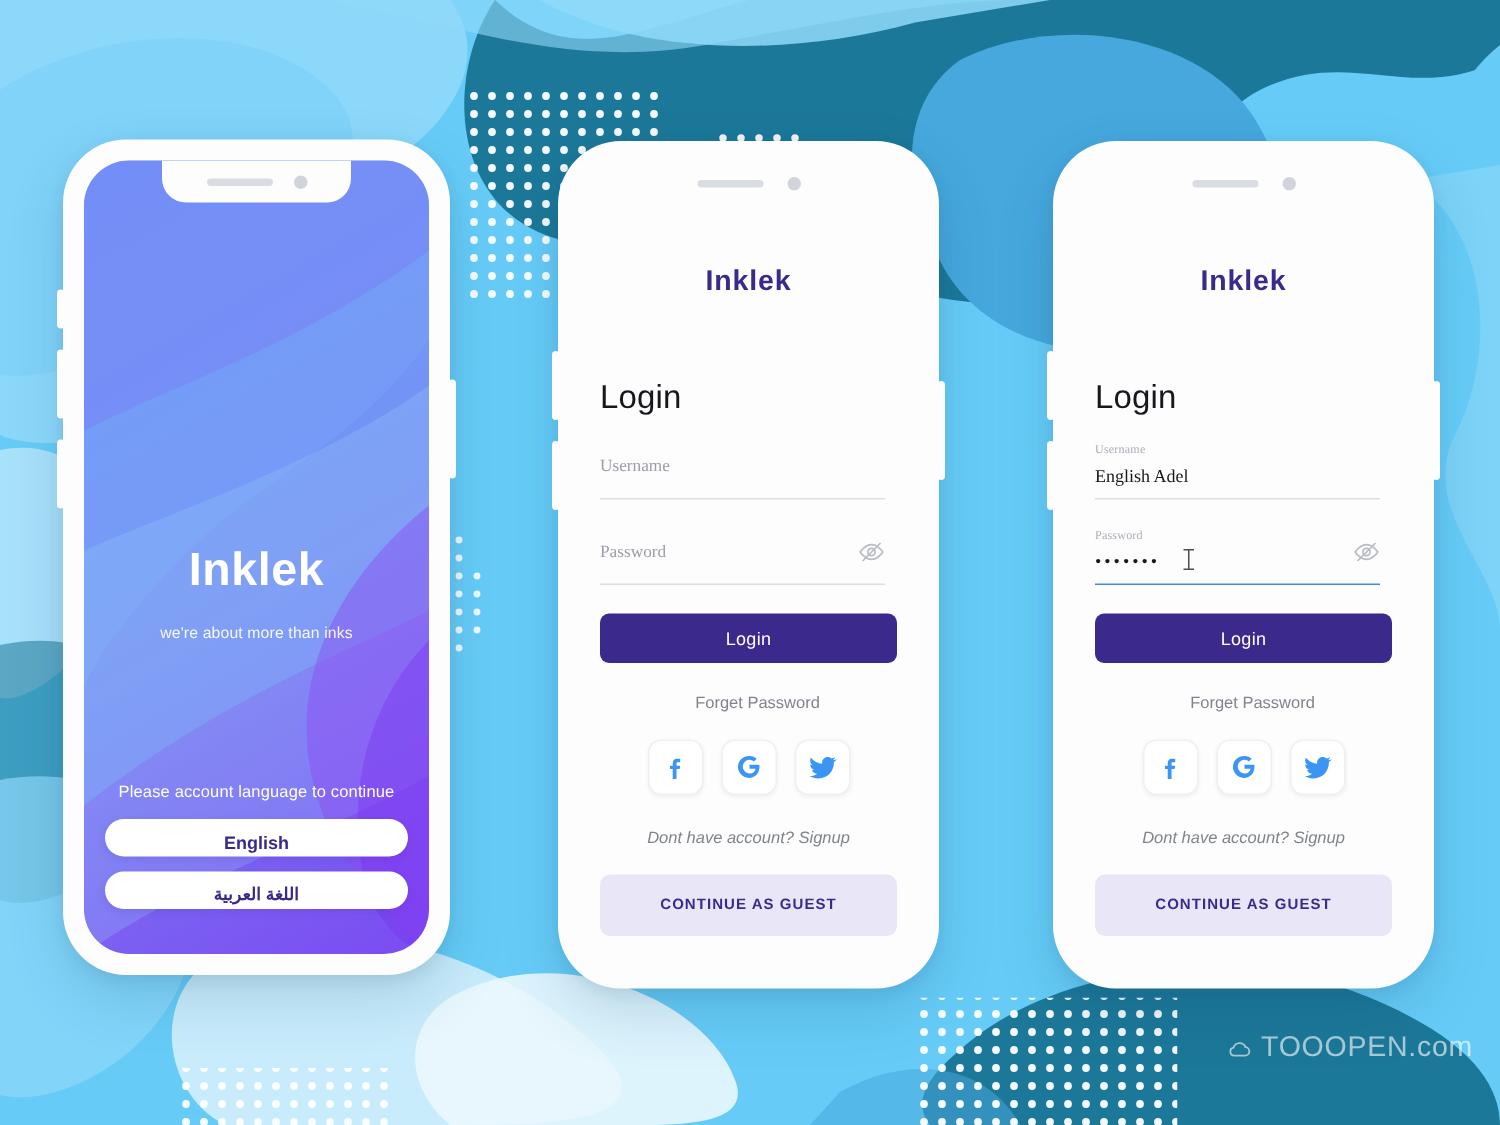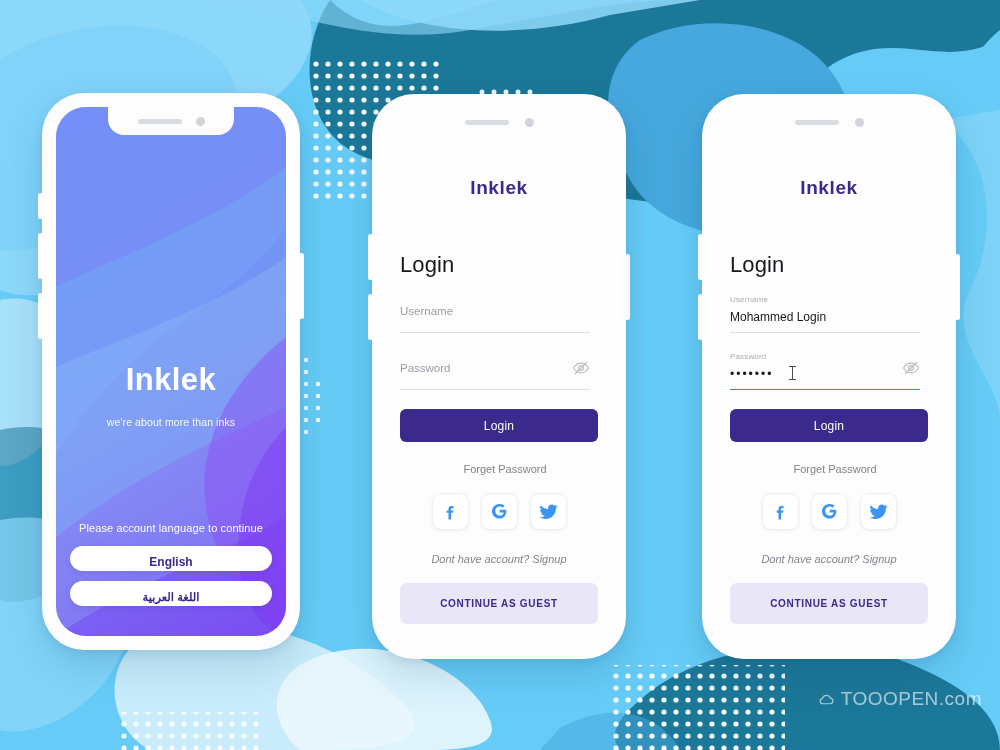--- a/index.html
+++ b/index.html
@@ -97,21 +97,21 @@
   .logo-lg{
     position:absolute; left:0; right:0; top:83px;
     text-align:center; color:#3B2A8C;
     font-size:19px; font-weight:bold; letter-spacing:.6px;
   }
   .title-lg{
     position:absolute; left:28px; top:158px;
     color:#16181D; font-size:22px; font-weight:normal; letter-spacing:.1px;
   }
 
-  .field{ position:absolute; left:28px; right:36px; }
+  .field{ position:absolute; left:28px; right:36px;font-family:Liberation Serif, serif; }
   .field.username{ top:205px; }
   .field.password{ top:262px;text-align:center; }
 
   .field-line{
     position:absolute; left:0; right:0; bottom:0;
     height:1px; background:#DDDFE3;
   }
   .field-line.focus{ height:1.5px; background:#3C8DE0; }
 
   .field-inner{ position:relative; height:34px; }
@@ -382,21 +382,21 @@
       <div class="speaker"></div>
       <div class="camera"></div>
     </div>
 
     <div class="logo-lg">Inklek</div>
     <div class="title-lg">Login</div>
 
     <div class="field username">
       <div class="field-inner">
         <div class="float-lbl">Username</div>
-        <div class="field-value">Mohammed Login</div>
+        <div class="field-value">English Adel</div>
       </div>
       <div class="field-line"></div>
     </div>
 
     <div class="field password">
       <div class="field-inner">
         <div class="float-lbl">Password</div>
         <div class="field-dots">•••••••</div>
         <div class="caret"></div>
         <button class="eye-btn">

